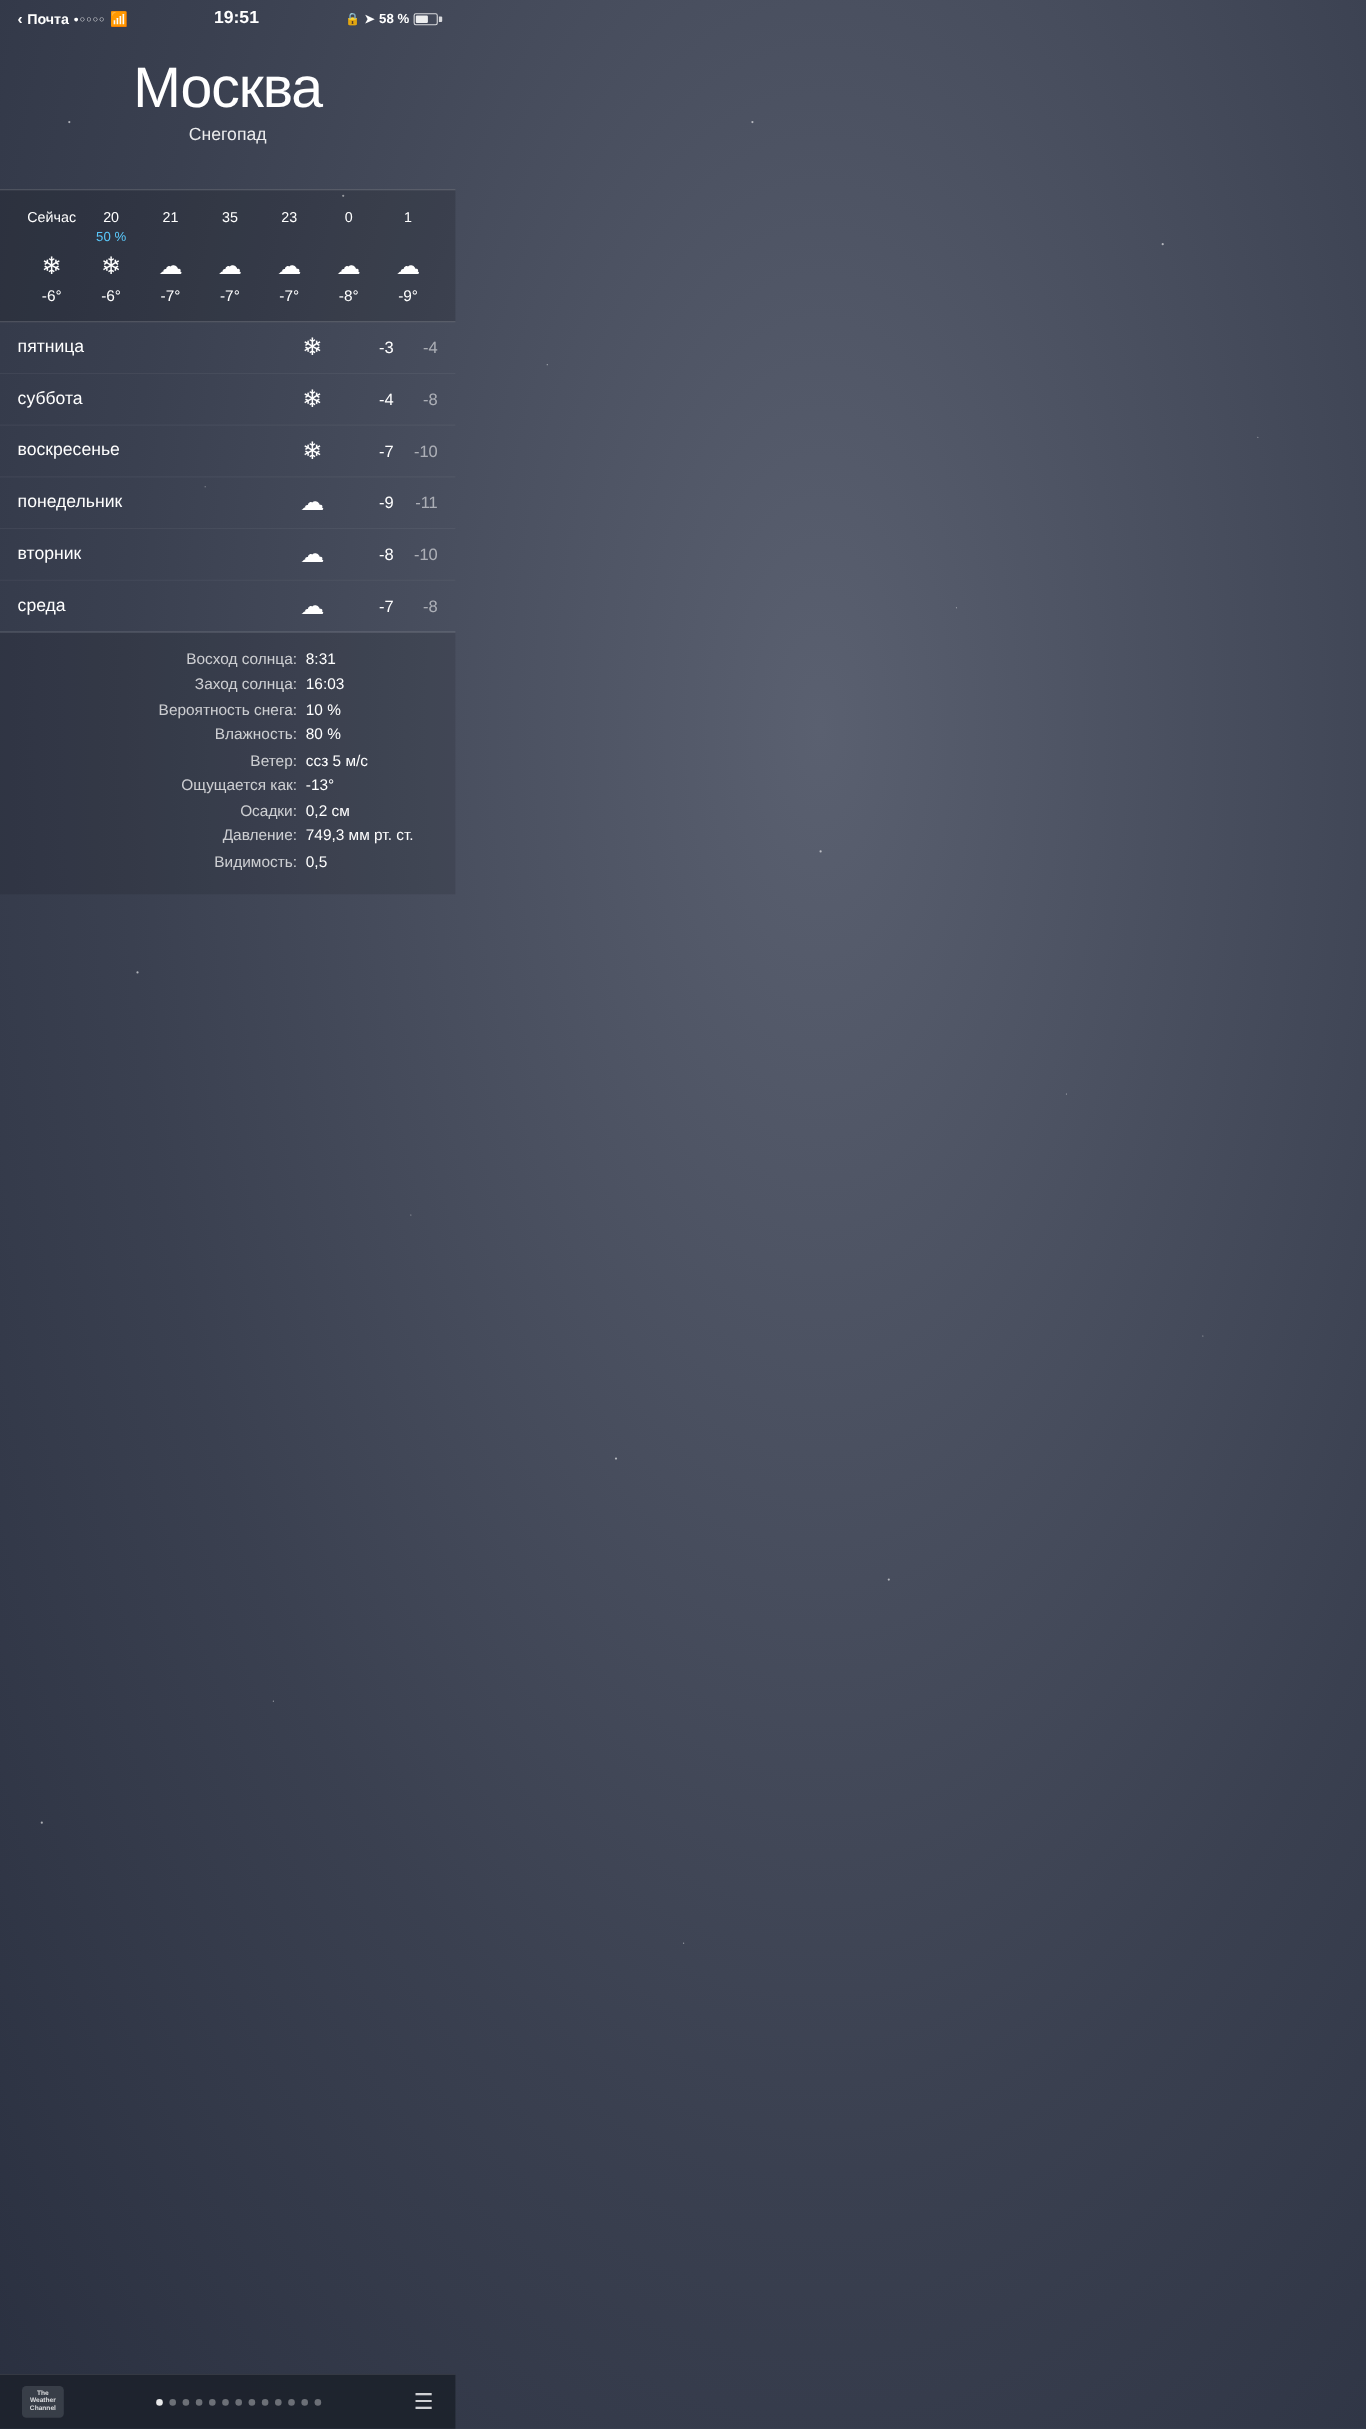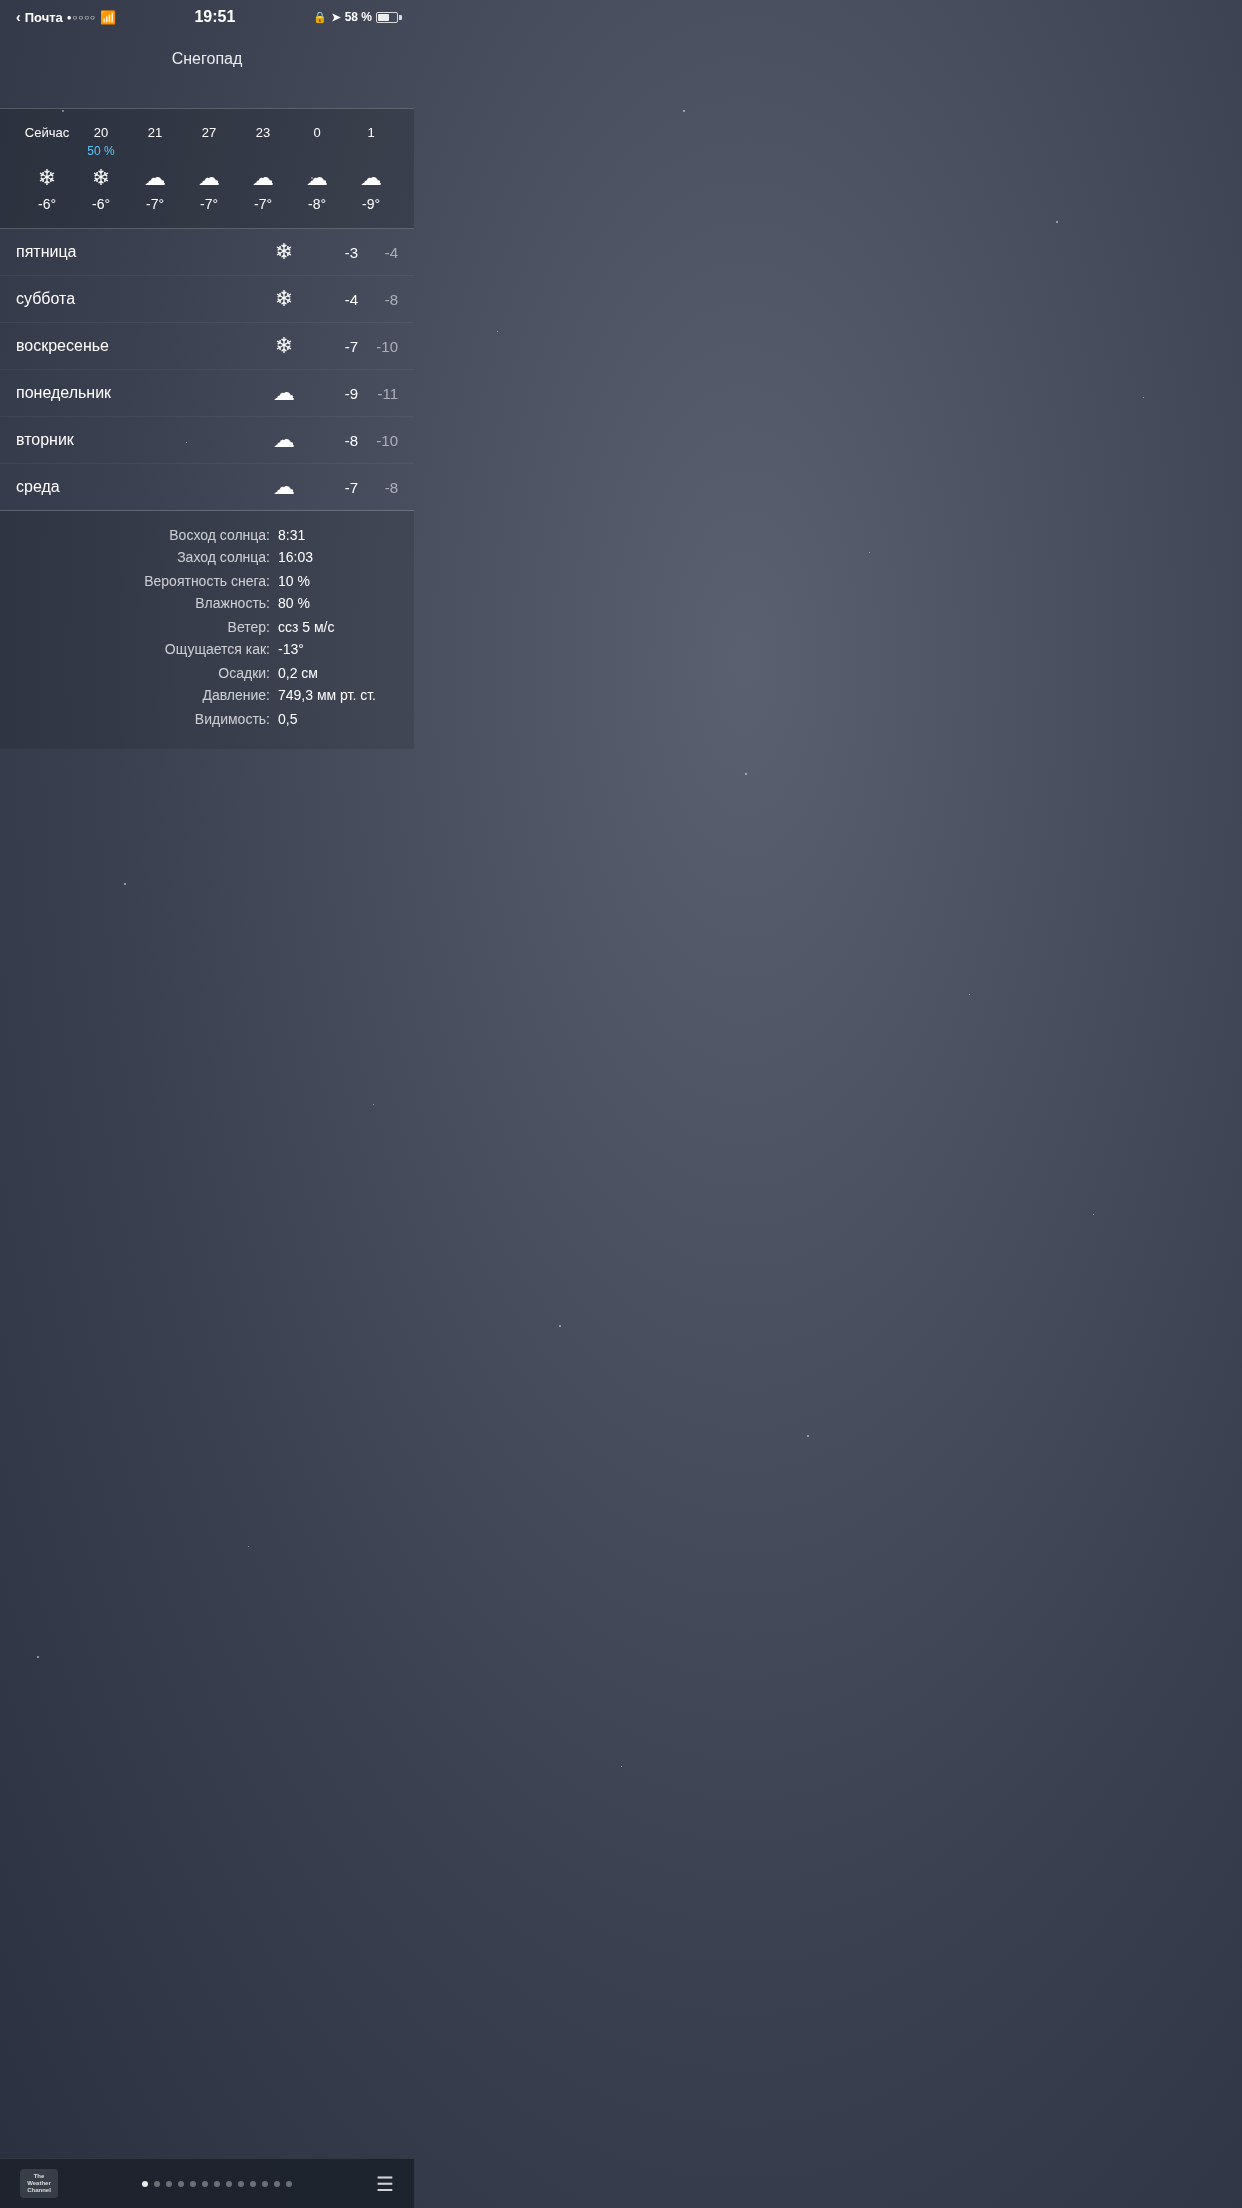--- a/index.html
+++ b/index.html
@@ -317,20 +317,21 @@
         <span style="font-size:11px;">🔒</span>
         <span style="font-size:11px;">➤</span>
         <span style="font-size:12px;">58 %</span>
         <div class="battery-icon">
           <div class="battery-fill"></div>
         </div>
       </div>
     </div>
 
     <div class="header">
+      <div class="city-name">Москва</div>
       <div class="weather-condition">Снегопад</div>
     </div>
 
     <div class="hourly-section">
       <div class="hourly-scroll">
 
         <div class="hourly-item">
           <span class="hour-label">Сейчас</span>
           <span class="hour-precip"></span>
           <span class="hour-icon">❄</span>
@@ -345,21 +346,21 @@
         </div>
 
         <div class="hourly-item">
           <span class="hour-label">21</span>
           <span class="hour-precip"></span>
           <span class="hour-icon">☁</span>
           <span class="hour-temp">-7°</span>
         </div>
 
         <div class="hourly-item">
-          <span class="hour-label">27</span>
+          <span class="hour-label">35</span>
           <span class="hour-precip"></span>
           <span class="hour-icon">☁</span>
           <span class="hour-temp">-7°</span>
         </div>
 
         <div class="hourly-item">
           <span class="hour-label">23</span>
           <span class="hour-precip"></span>
           <span class="hour-icon">☁</span>
           <span class="hour-temp">-7°</span>

